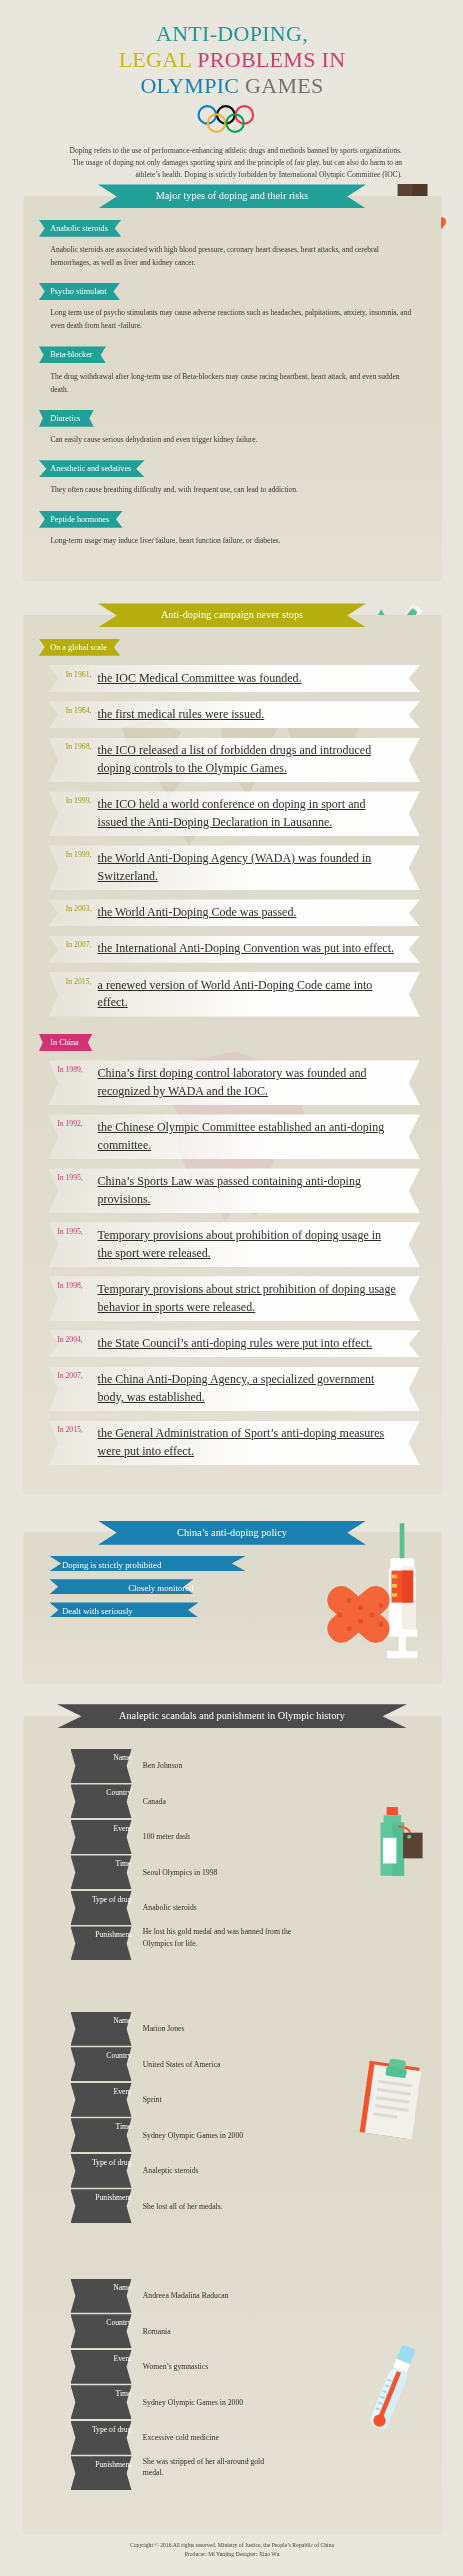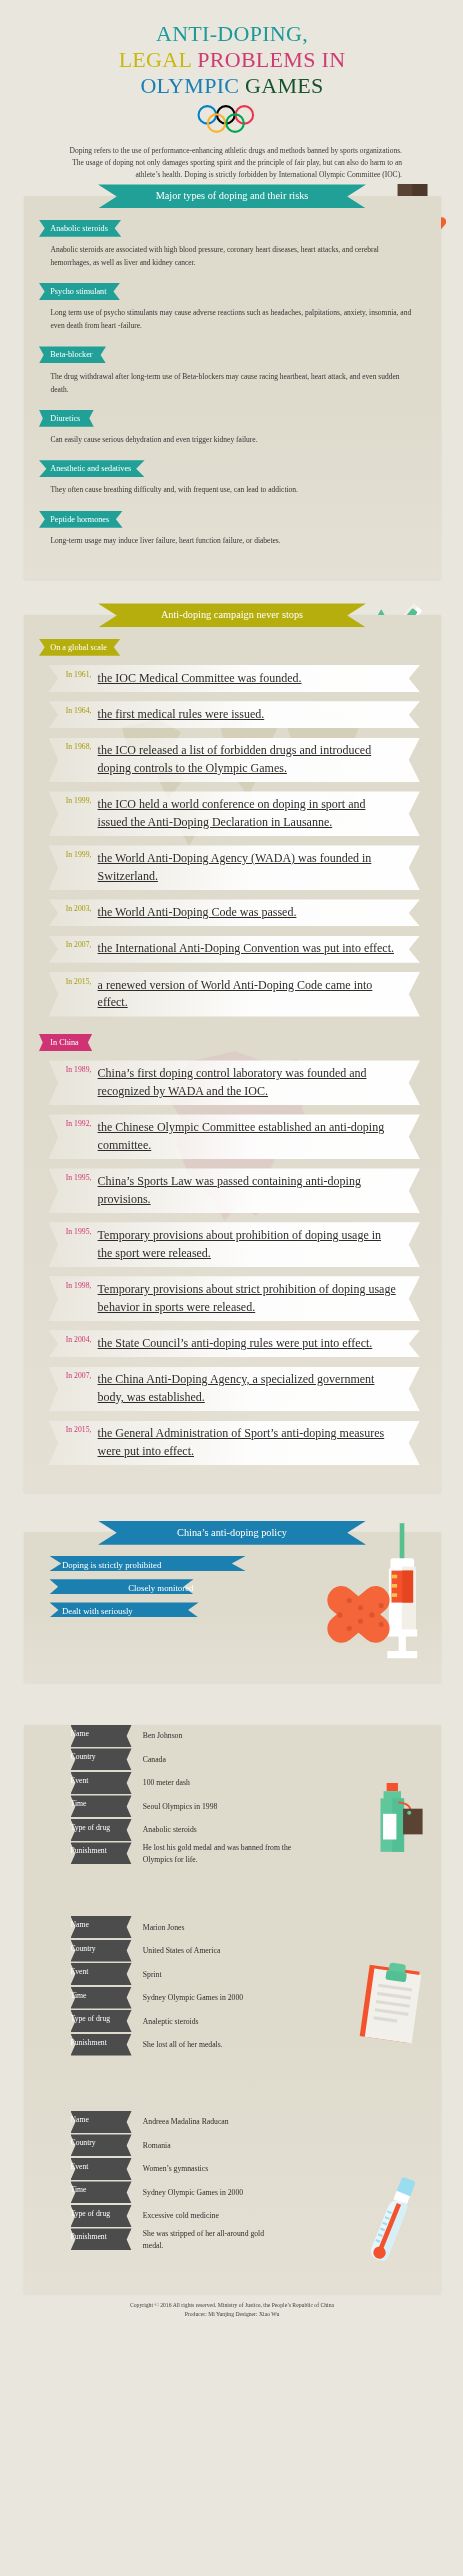--- a/index.html
+++ b/index.html
@@ -18,21 +18,21 @@
   .title-line {
     font-size: 22px;
     line-height: 1.18;
     letter-spacing: 0.3px;
     white-space: nowrap;
   }
   .t-teal   { color: #1b9a9a; }
   .t-olive  { color: #c9b80d; }
   .t-pink   { color: #cf3b72; }
   .t-blue   { color: #1880b5; }
-  .t-grey   { color: #14532d; }
+  .t-grey   { color: #737373; }
 
   .rings { margin: 5.2px auto 0; width: 72px; height: 30px; display:block; }
 
   .intro {
     margin: 11.3px auto 0;
     width: 340px;
     font-size: 7.5px;
     line-height: 1.62;
     text-align: right;
     color: #3a3a38;
@@ -121,21 +121,21 @@
   }
   .tl-text {
     position: relative; z-index: 2;
     font-size: 12px;
     line-height: 1.48;
     color: #2e2c2a;
     padding-left: 2.1px;
     text-decoration: underline;
   }
   .year-olive { color: #a59b07; }
-  .year-pink  { color: #cf3373; }
+  .year-pink  { color: #cf3373; text-align: center; }
 
   
   .policy-panel { padding-bottom: 26px; }
   .policy-tag {
     display: block;
     position: relative;
     color: #fff;
     font-size: 8.8px;
     height: 15px;
     line-height: 18.5px;
@@ -149,25 +149,25 @@
   }
   .policy-tag span { position: relative; z-index: 2; }
 
   
   .scandal-block { margin: 9.3px 0 3.1px 0; position: relative; }
   .sc-row { display: flex; align-items: center; margin-bottom: 1.5px; }
   .sc-label {
     position: relative;
     width: 61px;
     margin-left: 47px;
-    height: 22px;
+    height: 34px;
     line-height: 17.5px;
     color: #fff;
     font-size: 7.7px;
-    text-align: left;
+    text-align: right;
     flex: 0 0 61px;
   }
   .sc-label .shape {
     position: absolute; inset: 0;
     background: #4c4c4c;
     clip-path: polygon(0% 0%, 100% 0%, 92% 50%, 100% 100%, 0% 100%, 8% 50%);
   }
   .sc-label span { position: relative; z-index: 2; }
   .sc-value {
     font-size: 7.7px;
@@ -475,20 +475,24 @@
         <div class="shape"></div>
         <span>Dealt with seriously</span>
       </div>
     </div>
   </div>
 </div>
 
 <div style="height:34px;"></div>
 
 <div class="panel dark">
+  <div class="banner" style="width:350px;">
+    <div class="banner-shape"></div>
+    <span>Analeptic scandals and punishment in Olympic history</span>
+  </div>
   <div class="panel-inner" style="padding-bottom:5.2px;">
 
     <div class="scandal-block">
       <svg class="illus" style="right:9.3px; top:57px;" width="62" height="77" viewBox="0 0 120 150">
         <rect x="34" y="2" width="22" height="16" fill="#f4522d"></rect>
         <rect x="28" y="18" width="34" height="16" fill="#5fc79b"></rect>
         <rect x="22" y="32" width="46" height="104" fill="#5fc79b"></rect>
         <rect x="45" y="32" width="23" height="104" fill="#52bf95"></rect>
         <rect x="27" y="62" width="26" height="50" fill="#ffffff"></rect>
         <path d="M57 40 q28 2 22 22" stroke="#f4522d" stroke-width="4" fill="none"></path>

